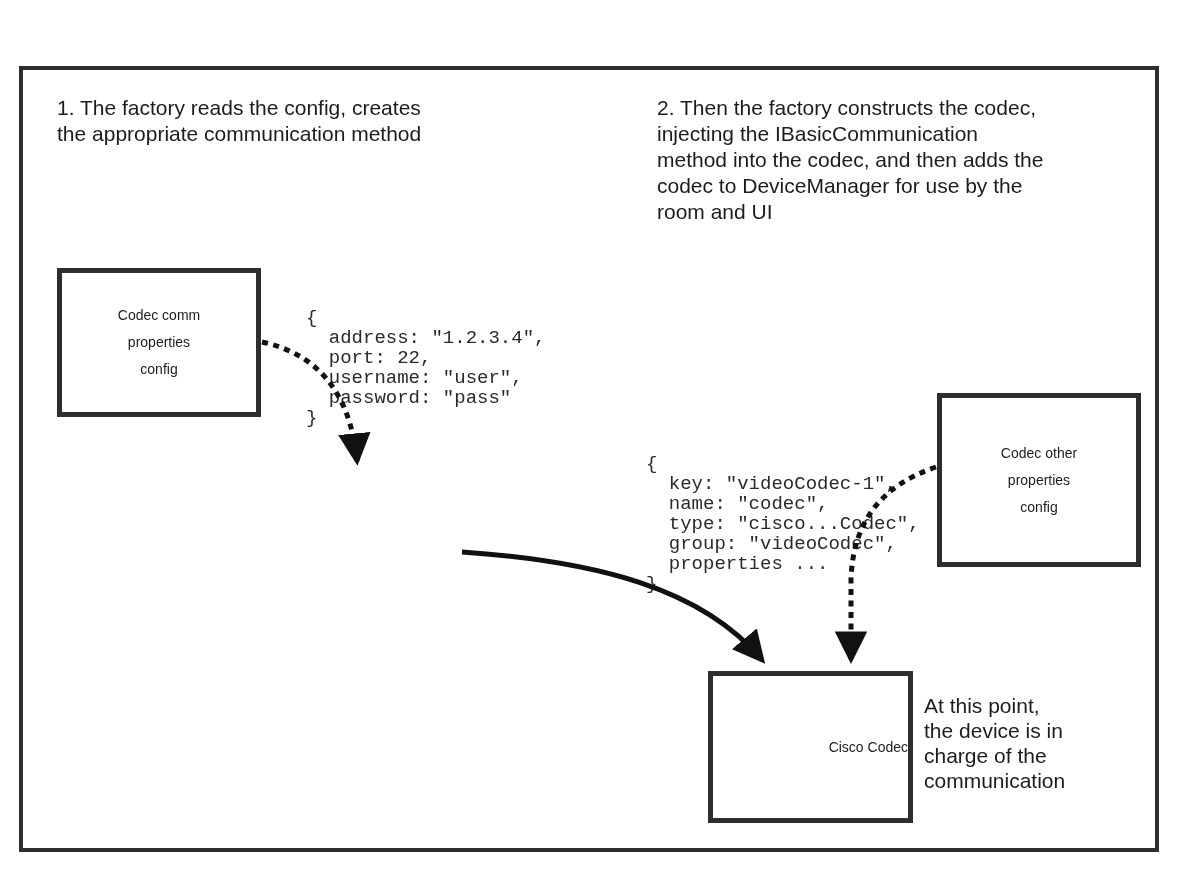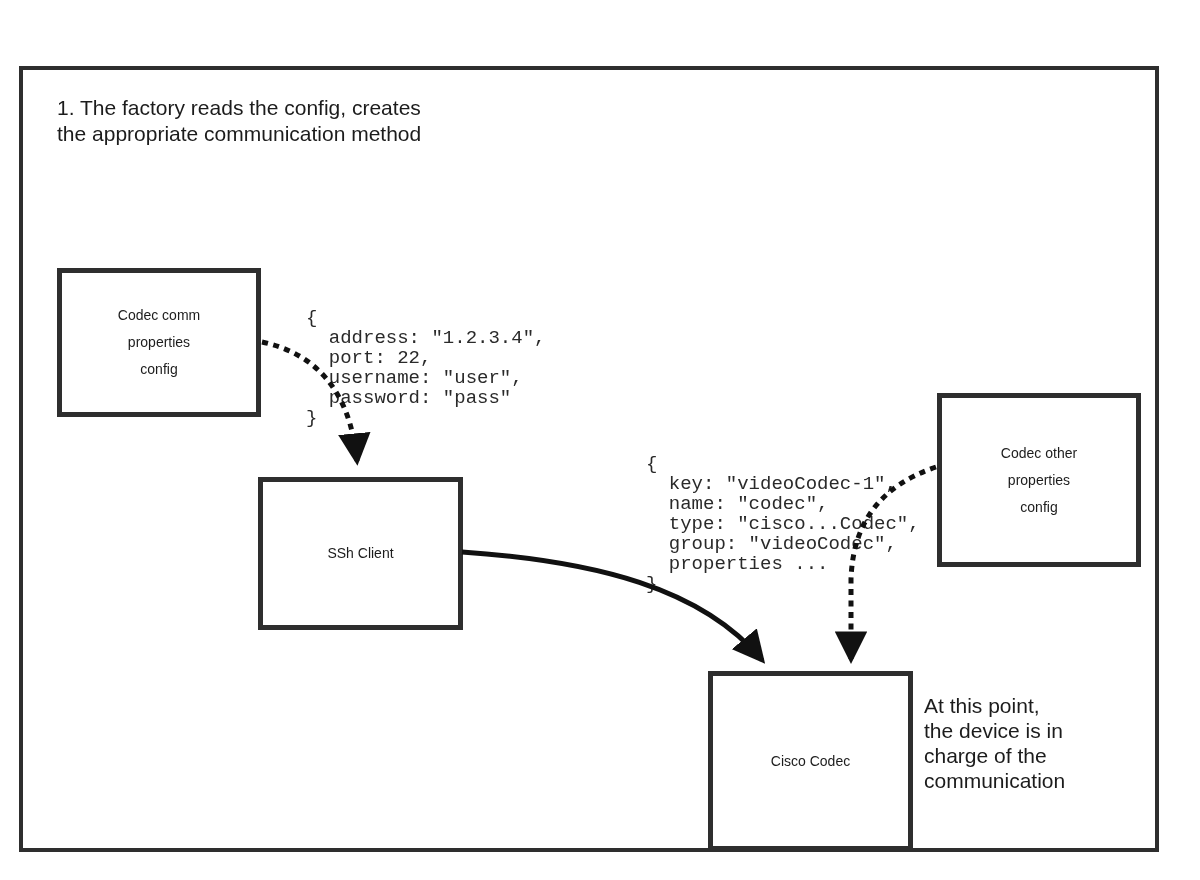--- a/index.html
+++ b/index.html
@@ -40,21 +40,21 @@
     justify-content: center;
     text-align: center;
     font-size: 14px;
     line-height: 27px;
     white-space: pre-line;
     color: #1c1c1c;
   }
   .box-comm-config  { left: 57px;  top: 259px; width: 204px; height: 149px; }
   .box-ssh-client   { left: 258px; top: 468px; width: 205px; height: 153px; }
   .box-other-config { left: 937px; top: 384px; width: 204px; height: 174px; }
-  .box-cisco-codec  { left: 708px; top: 662px; width: 205px; height: 180px; }
+  .box-cisco-codec  { left: 708px; top: 662px; width: 205px; height: 152px; justify-content: flex-end; }
   .code {
     position: absolute;
     font-family: "Liberation Mono", "DejaVu Sans Mono", monospace;
     font-size: 19px;
     line-height: 20px;
     white-space: pre;
     color: #2a2a2a;
   }
   .code-comm  { left: 306px; top: 299px; }
   .code-codec { left: 646px; top: 445px; }
@@ -68,37 +68,39 @@
 </head>
 <body>
 
 <div class="canvas">
 
   <div class="frame"></div>
 
   <div class="note note-step1">1. The factory reads the config, creates
 the appropriate communication method</div>
 
+  <div class="note note-step2">2. Then the factory constructs the codec,
+injecting the IBasicCommunication
+method into the codec, and then adds the
+codec to DeviceManager for use by the
+room and UI</div>
 
   <div class="dbox box-comm-config">
     <span>Codec comm
 properties
 config</span>
   </div>
 
   <pre class="code code-comm">{
   address: "1.2.3.4",
   port: 22,
   username: "user",
   password: "pass"
 }</pre>
 
-  <div class="dbox box-ssh-client">
-    <span>SSh Client</span>
-  </div>
 
   <pre class="code code-codec">{
   key: "videoCodec-1",
   name: "codec",
   type: "cisco...Codec",
   group: "videoCodec",
   properties ...
 }</pre>
 
   <div class="dbox box-other-config">

